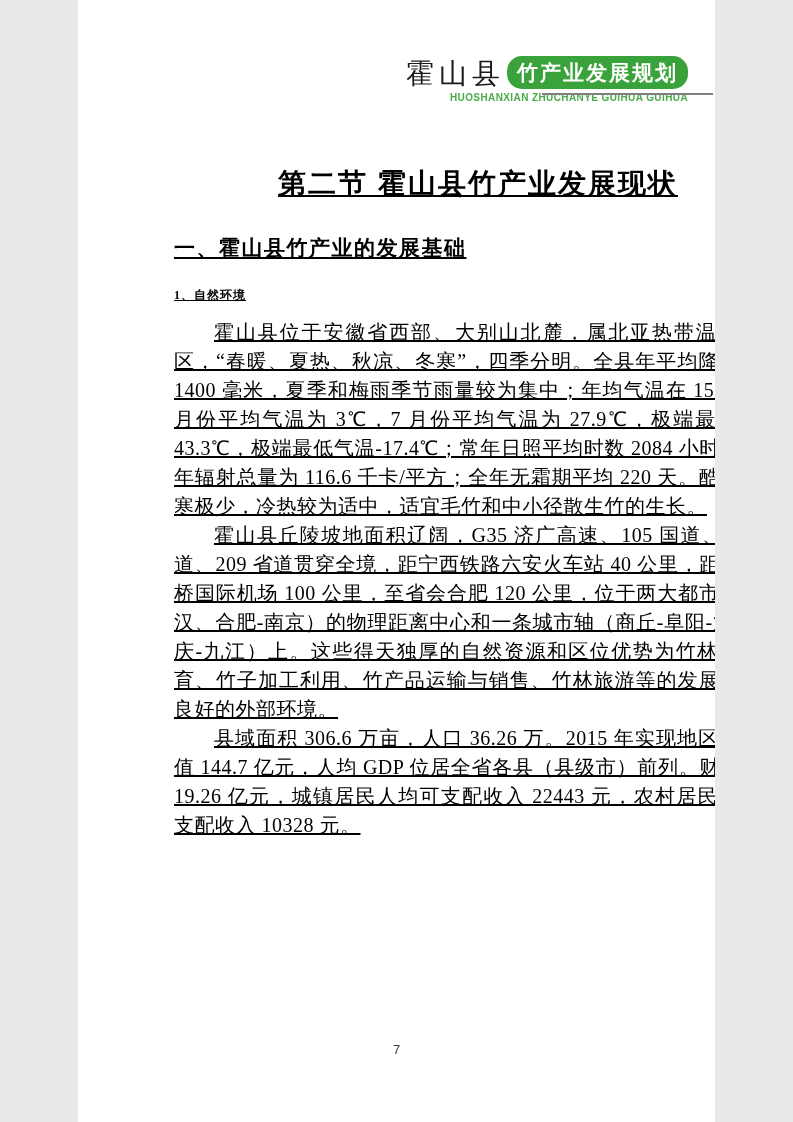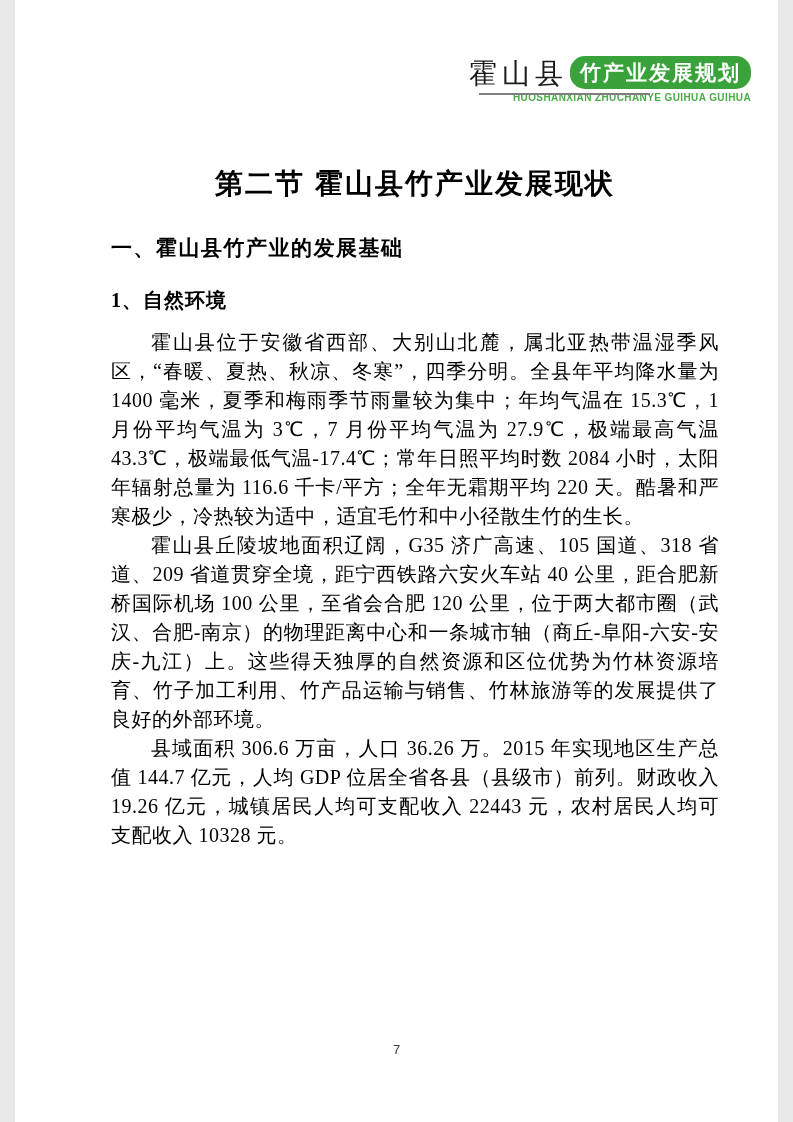--- a/index.html
+++ b/index.html
@@ -1,19 +1,19 @@
 <!DOCTYPE html>
 <html><head>
 <meta charset="utf-8">
 <style>
   * { margin: 0; padding: 0; box-sizing: border-box; }
   html, body { background: #e9e9e9; }
   .page {
     position: relative;
-    width: 763px;
+    width: 637px;
     height: 1122px;
     margin: 0 auto;
     background: #ffffff;
     font-family: "Liberation Serif", serif;
     color: #000;
     overflow: hidden;
   }
 
   
   .header {
@@ -66,41 +66,42 @@
     height: 2px;
     background: #7f7f7f;
   }
 
   
   .content {
     position: absolute;
     left: 96px;
     top: 0;
     width: 608px;
+    text-decoration: underline;
   }
   .doc-title {
     margin-top: 165px;
     text-align: center;
     font-family: "Liberation Sans", sans-serif;
     font-weight: 700;
     font-size: 28px;
     letter-spacing: 2px;
     color: #000;
     white-space: nowrap;
   }
   .h-level1 {
     margin-top: 31px;
     font-weight: bold;
     font-size: 21px;
     letter-spacing: 1.5px;
   }
   .h-level2 {
     margin-top: 25px;
     font-weight: bold;
-    font-size: 20px;
+    font-size: 12px;
     letter-spacing: 1px;
   }
   .body-para {
     margin-top: 14px;
     font-size: 20px;
     line-height: 29px;
     text-align: justify;
     text-indent: 2em;
     letter-spacing: 0.5px;
   }

